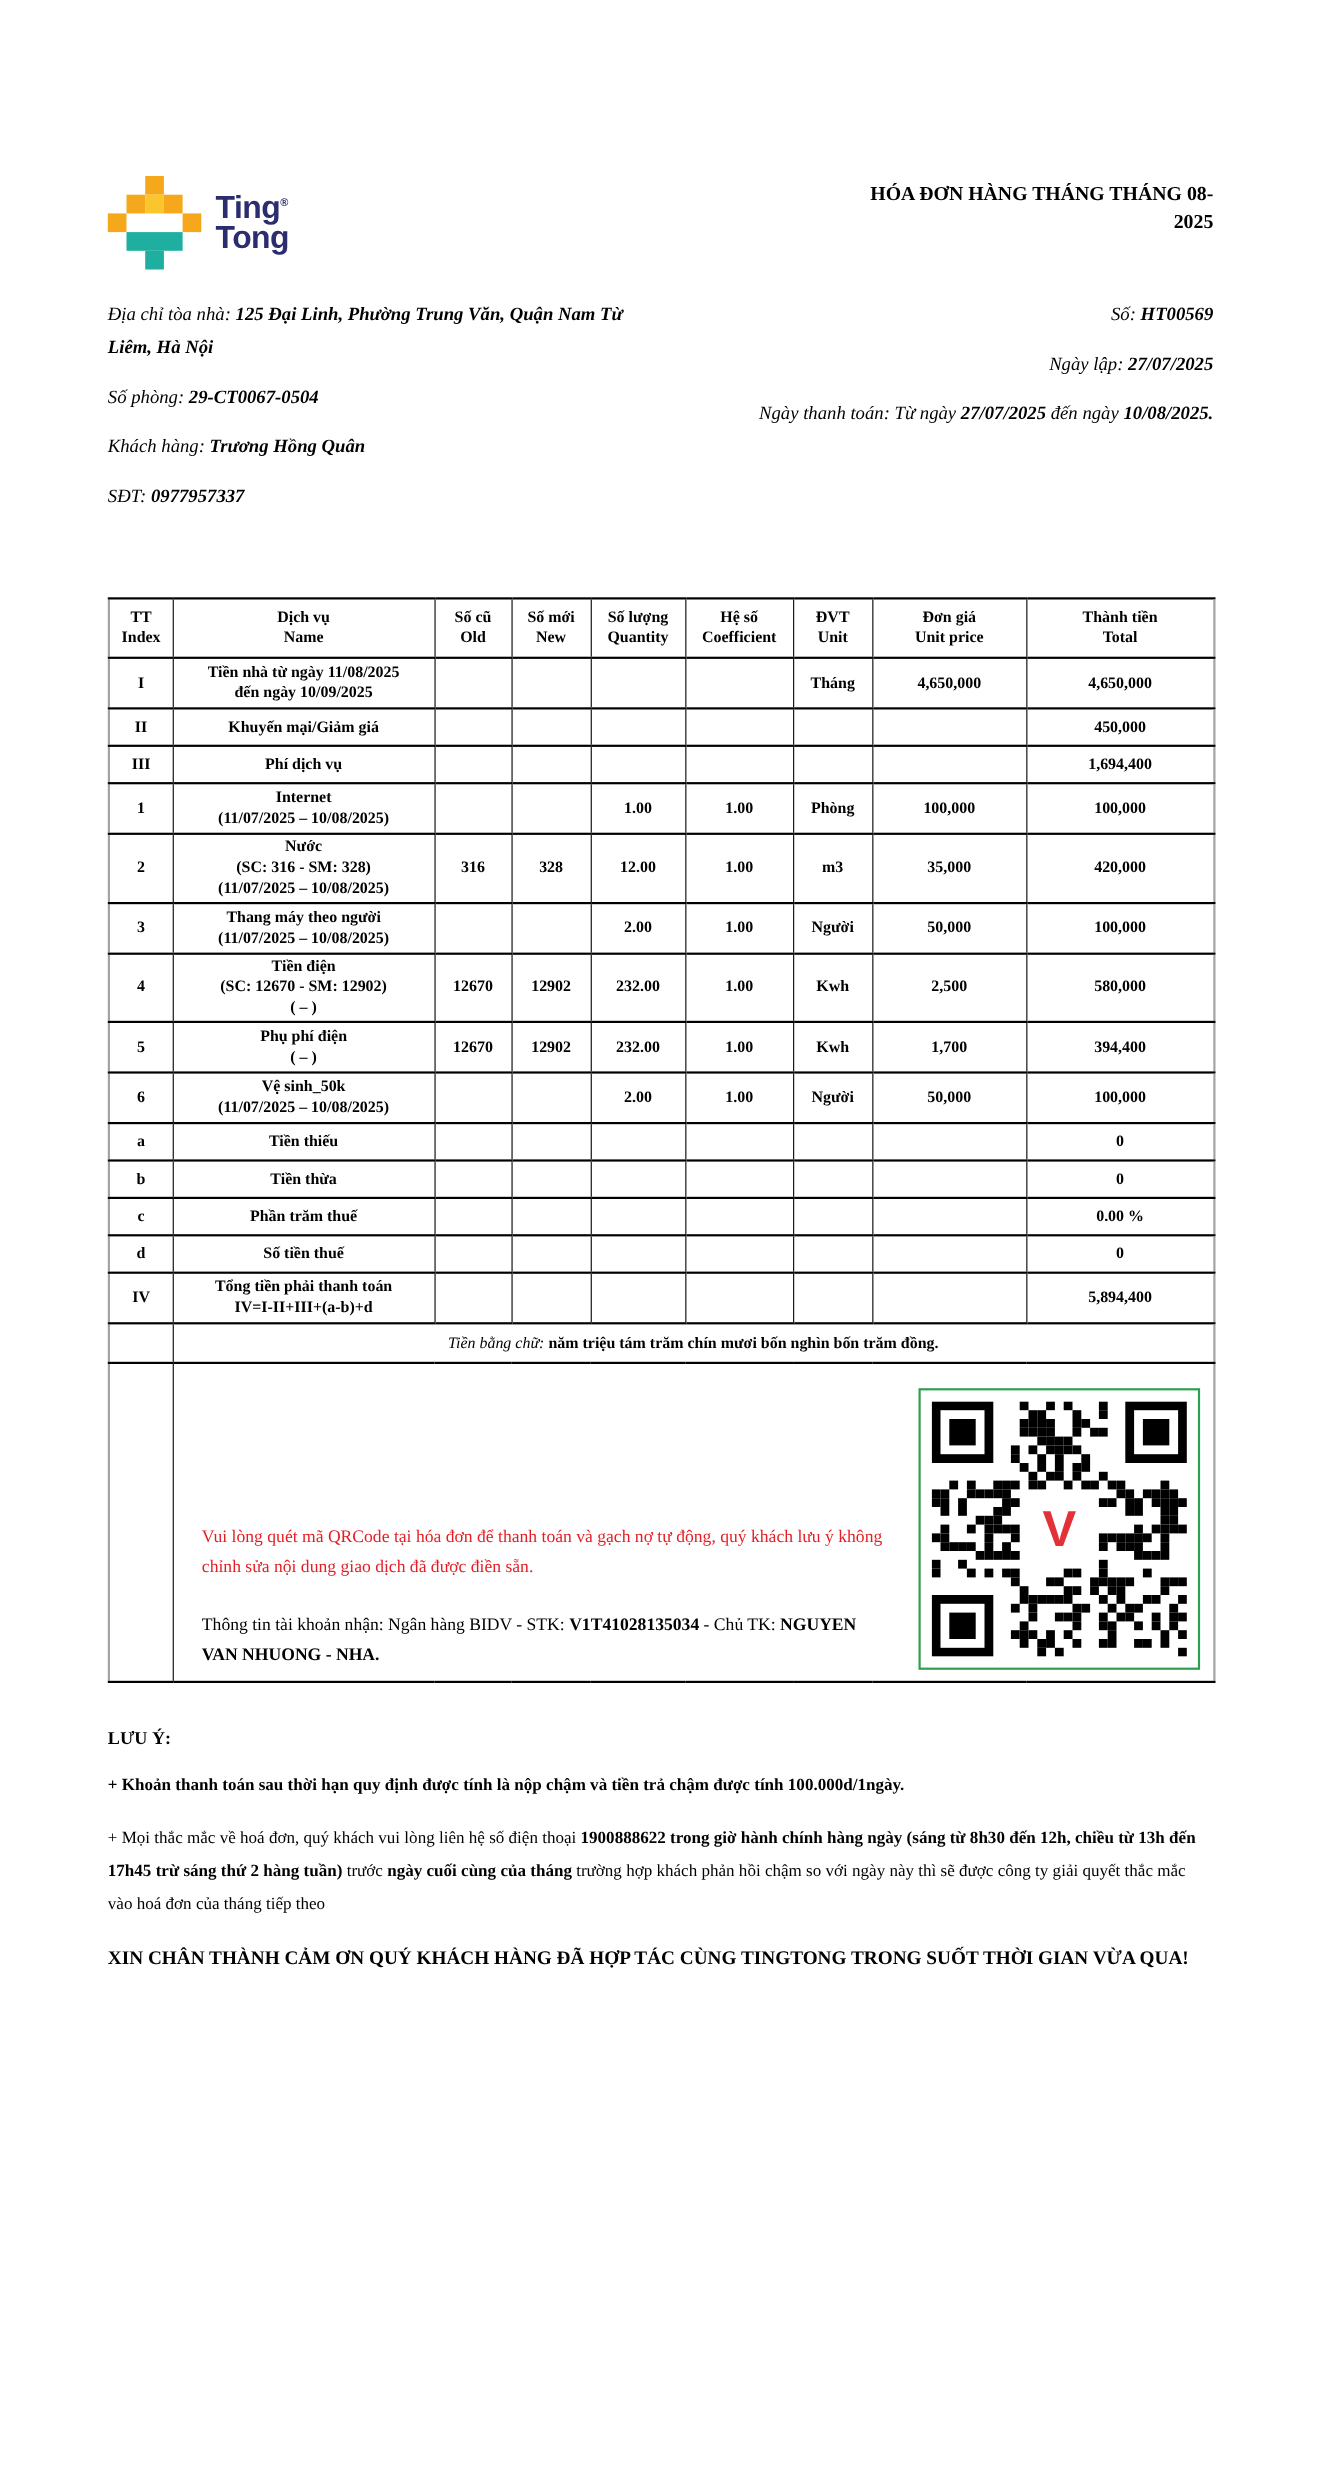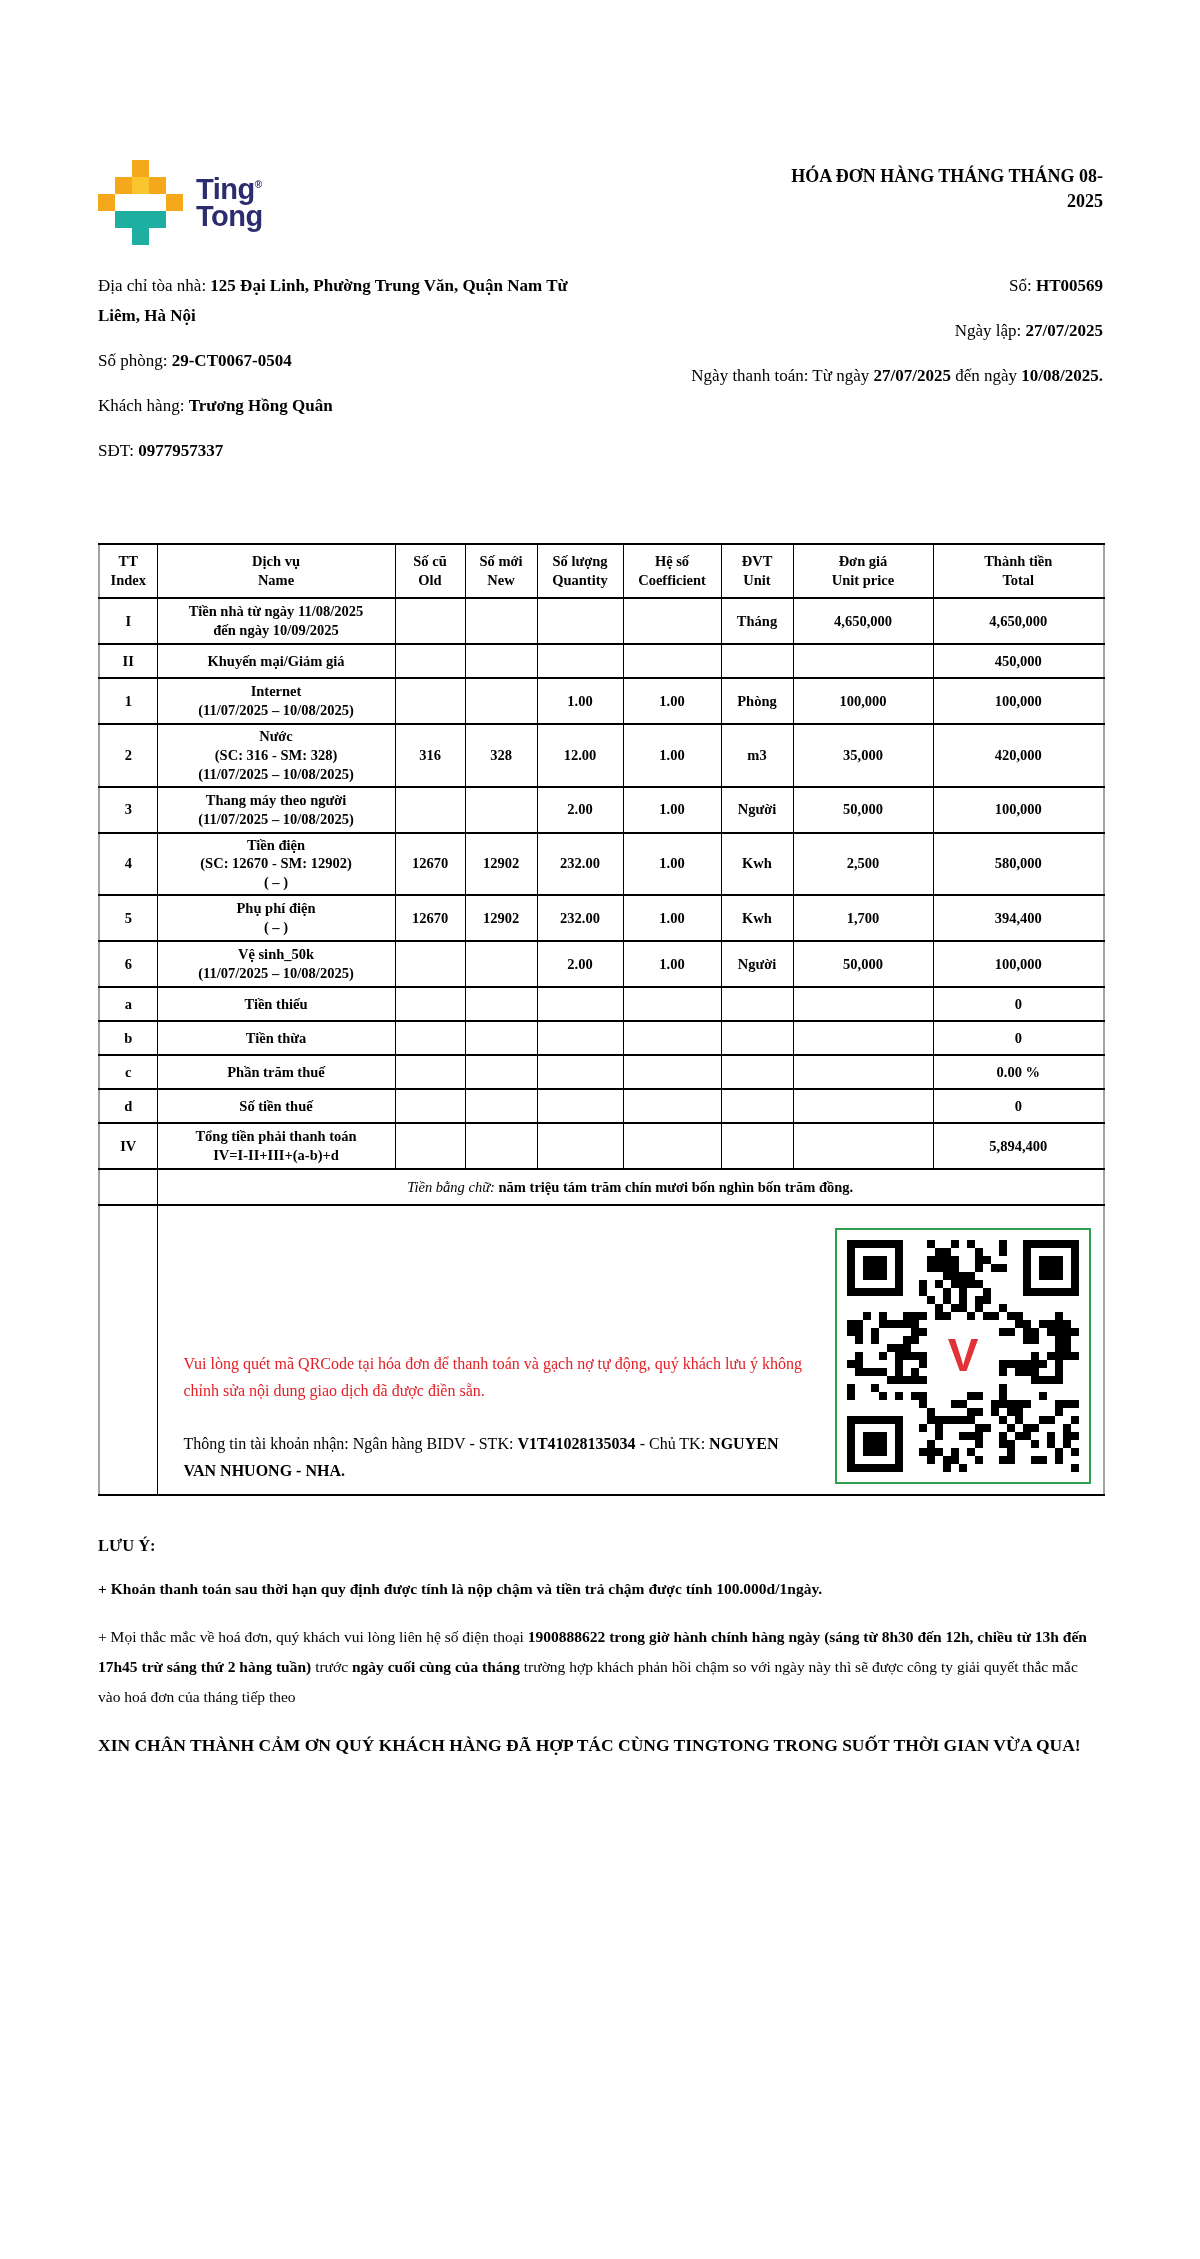--- a/index.html
+++ b/index.html
@@ -33,21 +33,21 @@
     font-family:"Liberation Sans", sans-serif;font-weight:bold;color:var(--navy);
     font-size:29px;line-height:0.93;letter-spacing:-0.5px;
   }
   .reg{font-size:10px;vertical-align:super;font-weight:bold;}
   .doc-title{margin-left:auto;text-align:right;font-weight:bold;font-size:18px;line-height:1.4;padding-top:4px;}
 
   
   .info{display:flex;margin-top:26px;font-size:17px;}
   .info-left{width:505px;line-height:30px;}
   .info-right{margin-left:auto;width:490px;text-align:right;line-height:30px;}
-  .info p{margin:0 0 15px 0;}
+  .info p{margin:0 0 15px 0;font-style:italic;}
   .seg-b{font-weight:bold;}
 
   
   table.invoice{
     border-collapse:collapse;width:1005px;margin-top:62px;
     font-size:14.5px;font-weight:bold;table-layout:fixed;
   }
   table.invoice{border:2px solid #a3a3a3;}
   .invoice th,.invoice td{
     border-left:1px solid #000;border-right:1px solid #000;
@@ -203,20 +203,33 @@
           <td class="cell-name">
             <div>Khuyến mại/Giảm giá</div>
           </td>
           <td></td>
           <td></td>
           <td></td>
           <td></td>
           <td></td>
           <td class="num-right"></td>
           <td class="num-right">450,000</td>
+        </tr>
+        <tr class="r1">
+          <td>III</td>
+          <td class="cell-name">
+            <div>Phí dịch vụ</div>
+          </td>
+          <td></td>
+          <td></td>
+          <td></td>
+          <td></td>
+          <td></td>
+          <td class="num-right"></td>
+          <td class="num-right">1,694,400</td>
         </tr>
         <tr class="r2">
           <td>1</td>
           <td class="cell-name">
             <div>Internet</div>
             <div>(11/07/2025 – 10/08/2025)</div>
           </td>
           <td></td>
           <td></td>
           <td>1.00</td>

